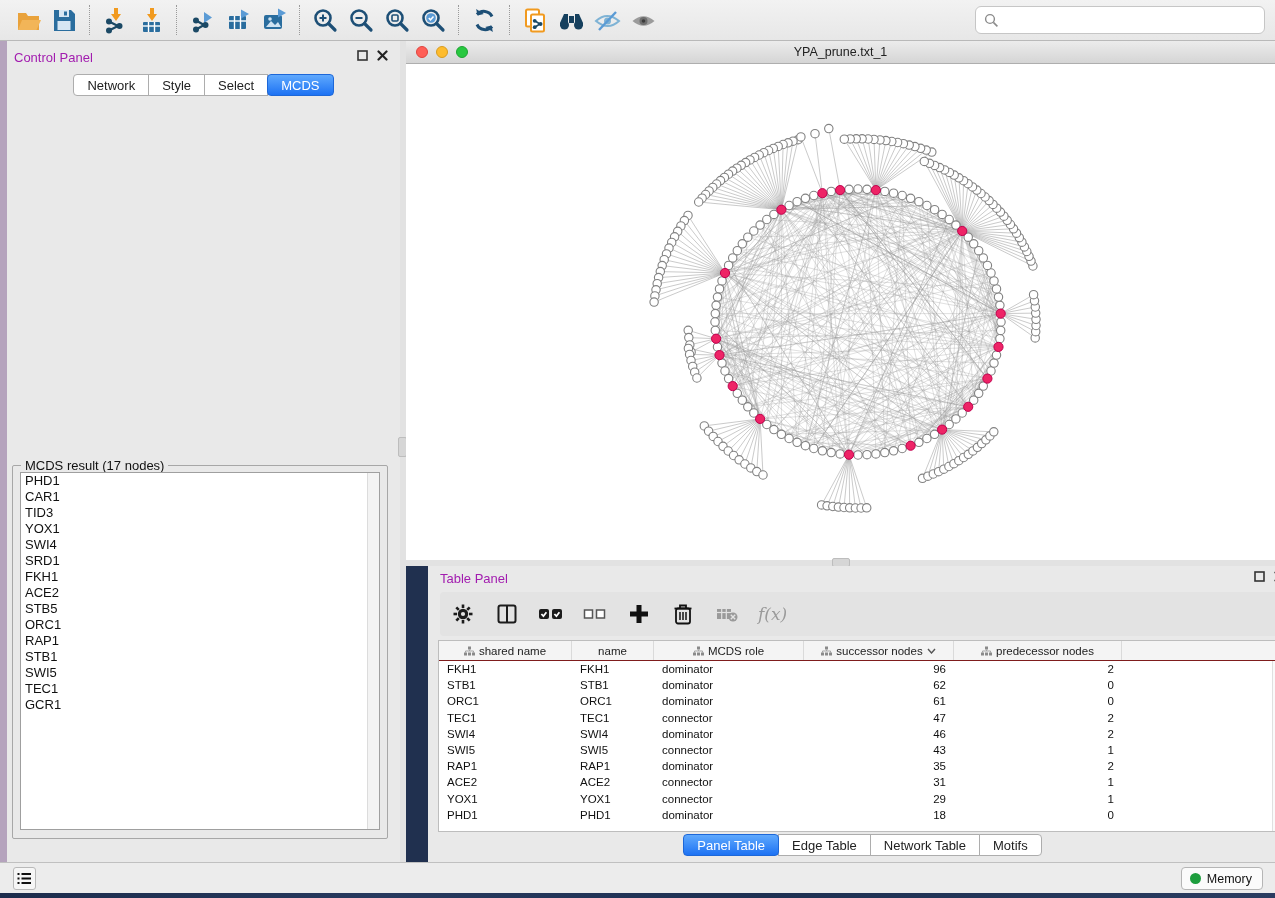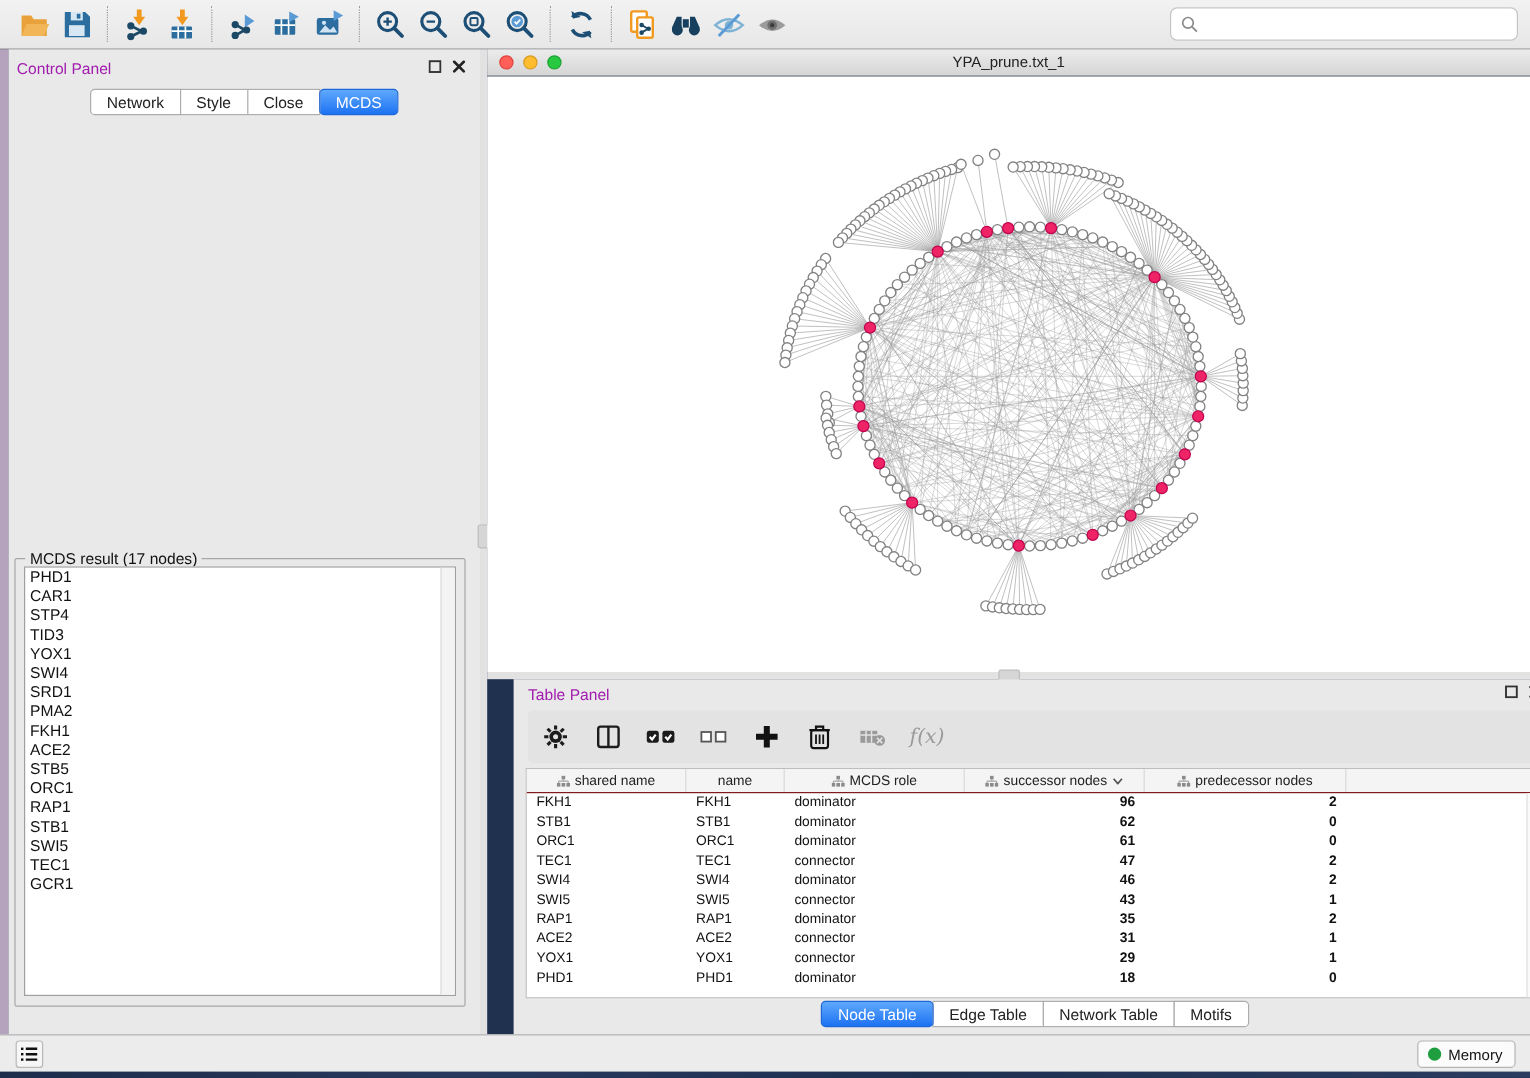--- a/index.html
+++ b/index.html
@@ -93,21 +93,21 @@
 
   #table-box { position:absolute; left:10px; top:74px; width:848px; height:192px;
     background:#fff; border:1px solid #bdbdbd; }
   #table-head { display:flex; height:20px; background:#f4f4f4; border-bottom:1px solid #7f1d1d;
     font-size:11.5px; color:#222; }
   .th { display:flex; align-items:center; justify-content:center; gap:4px;
     border-right:1px solid #dadada; height:100%; cursor:pointer; }
   .th .lbl { white-space:nowrap; }
   .tr { display:flex; height:16.2px; font-size:11.5px; color:#111; align-items:center; }
   .td { padding:0 8px; white-space:nowrap; overflow:hidden; }
-  .num { text-align:right;font-weight:bold; }
+  .num { text-align:right; }
   #table-scroll { position:absolute; right:0; top:20px; width:13px; bottom:0;
     background:#fafafa; border-left:1px solid #e0e0e0; }
   #table-scroll .thumb { position:absolute; left:1.5px; top:3px; width:9px; height:80px;
     background:#c6c6c6; border-radius:5px; }
 
   #bottom-tabs { position:absolute; left:0; right:0; top:268px; display:flex; justify-content:center; }
 
   
   #status-bar { position:absolute; left:0; top:862px; width:1275px; height:31px;
     background:#ececec; border-top:1px solid #c0c0c0; }
@@ -296,38 +296,36 @@
           <line x1="1.5" y1="1.5" x2="9.5" y2="9.5"></line>
           <line x1="9.5" y1="1.5" x2="1.5" y2="9.5"></line>
         </g>
       </svg>
   </div>
 
   <div class="abs" style="left:0; top:33px; width:100%; display:flex; justify-content:center;">
     <div class="seg-tabs" id="cp-tabs">
         <span class="seg-tab">Network</span>
         <span class="seg-tab">Style</span>
-        <span class="seg-tab">Close</span>
+        <span class="seg-tab">Select</span>
         <span class="seg-tab active">MCDS</span>
       </div>
   </div>
 
 
   <div id="mcds-fieldset">
     <div id="mcds-legend">MCDS result (17 nodes)</div>
     <div id="mcds-list">
       <div id="mcds-items">
           <div class="mcds-item">PHD1</div>
           <div class="mcds-item">CAR1</div>
-          <div class="mcds-item">STP4</div>
           <div class="mcds-item">TID3</div>
           <div class="mcds-item">YOX1</div>
           <div class="mcds-item">SWI4</div>
           <div class="mcds-item">SRD1</div>
-          <div class="mcds-item">PMA2</div>
           <div class="mcds-item">FKH1</div>
           <div class="mcds-item">ACE2</div>
           <div class="mcds-item">STB5</div>
           <div class="mcds-item">ORC1</div>
           <div class="mcds-item">RAP1</div>
           <div class="mcds-item">STB1</div>
           <div class="mcds-item">SWI5</div>
           <div class="mcds-item">TEC1</div>
           <div class="mcds-item">GCR1</div>
         </div>
@@ -832,21 +830,21 @@
           <div class="td num" style="width: 168px;">0</div>
         </div>
       </div>
     <div id="table-scroll">
         <div class="thumb"></div>
       </div>
   </div>
 
   <div id="bottom-tabs">
       <div class="seg-tabs" id="tp-tabs">
-        <span class="seg-tab active">Node Table</span>
+        <span class="seg-tab active">Panel Table</span>
         <span class="seg-tab">Edge Table</span>
         <span class="seg-tab">Network Table</span>
         <span class="seg-tab">Motifs</span>
       </div>
     </div>
 </div>
 
 <div id="status-bar">
   <span id="list-btn">
       <svg width="15" height="13" viewBox="0 0 15 13">

